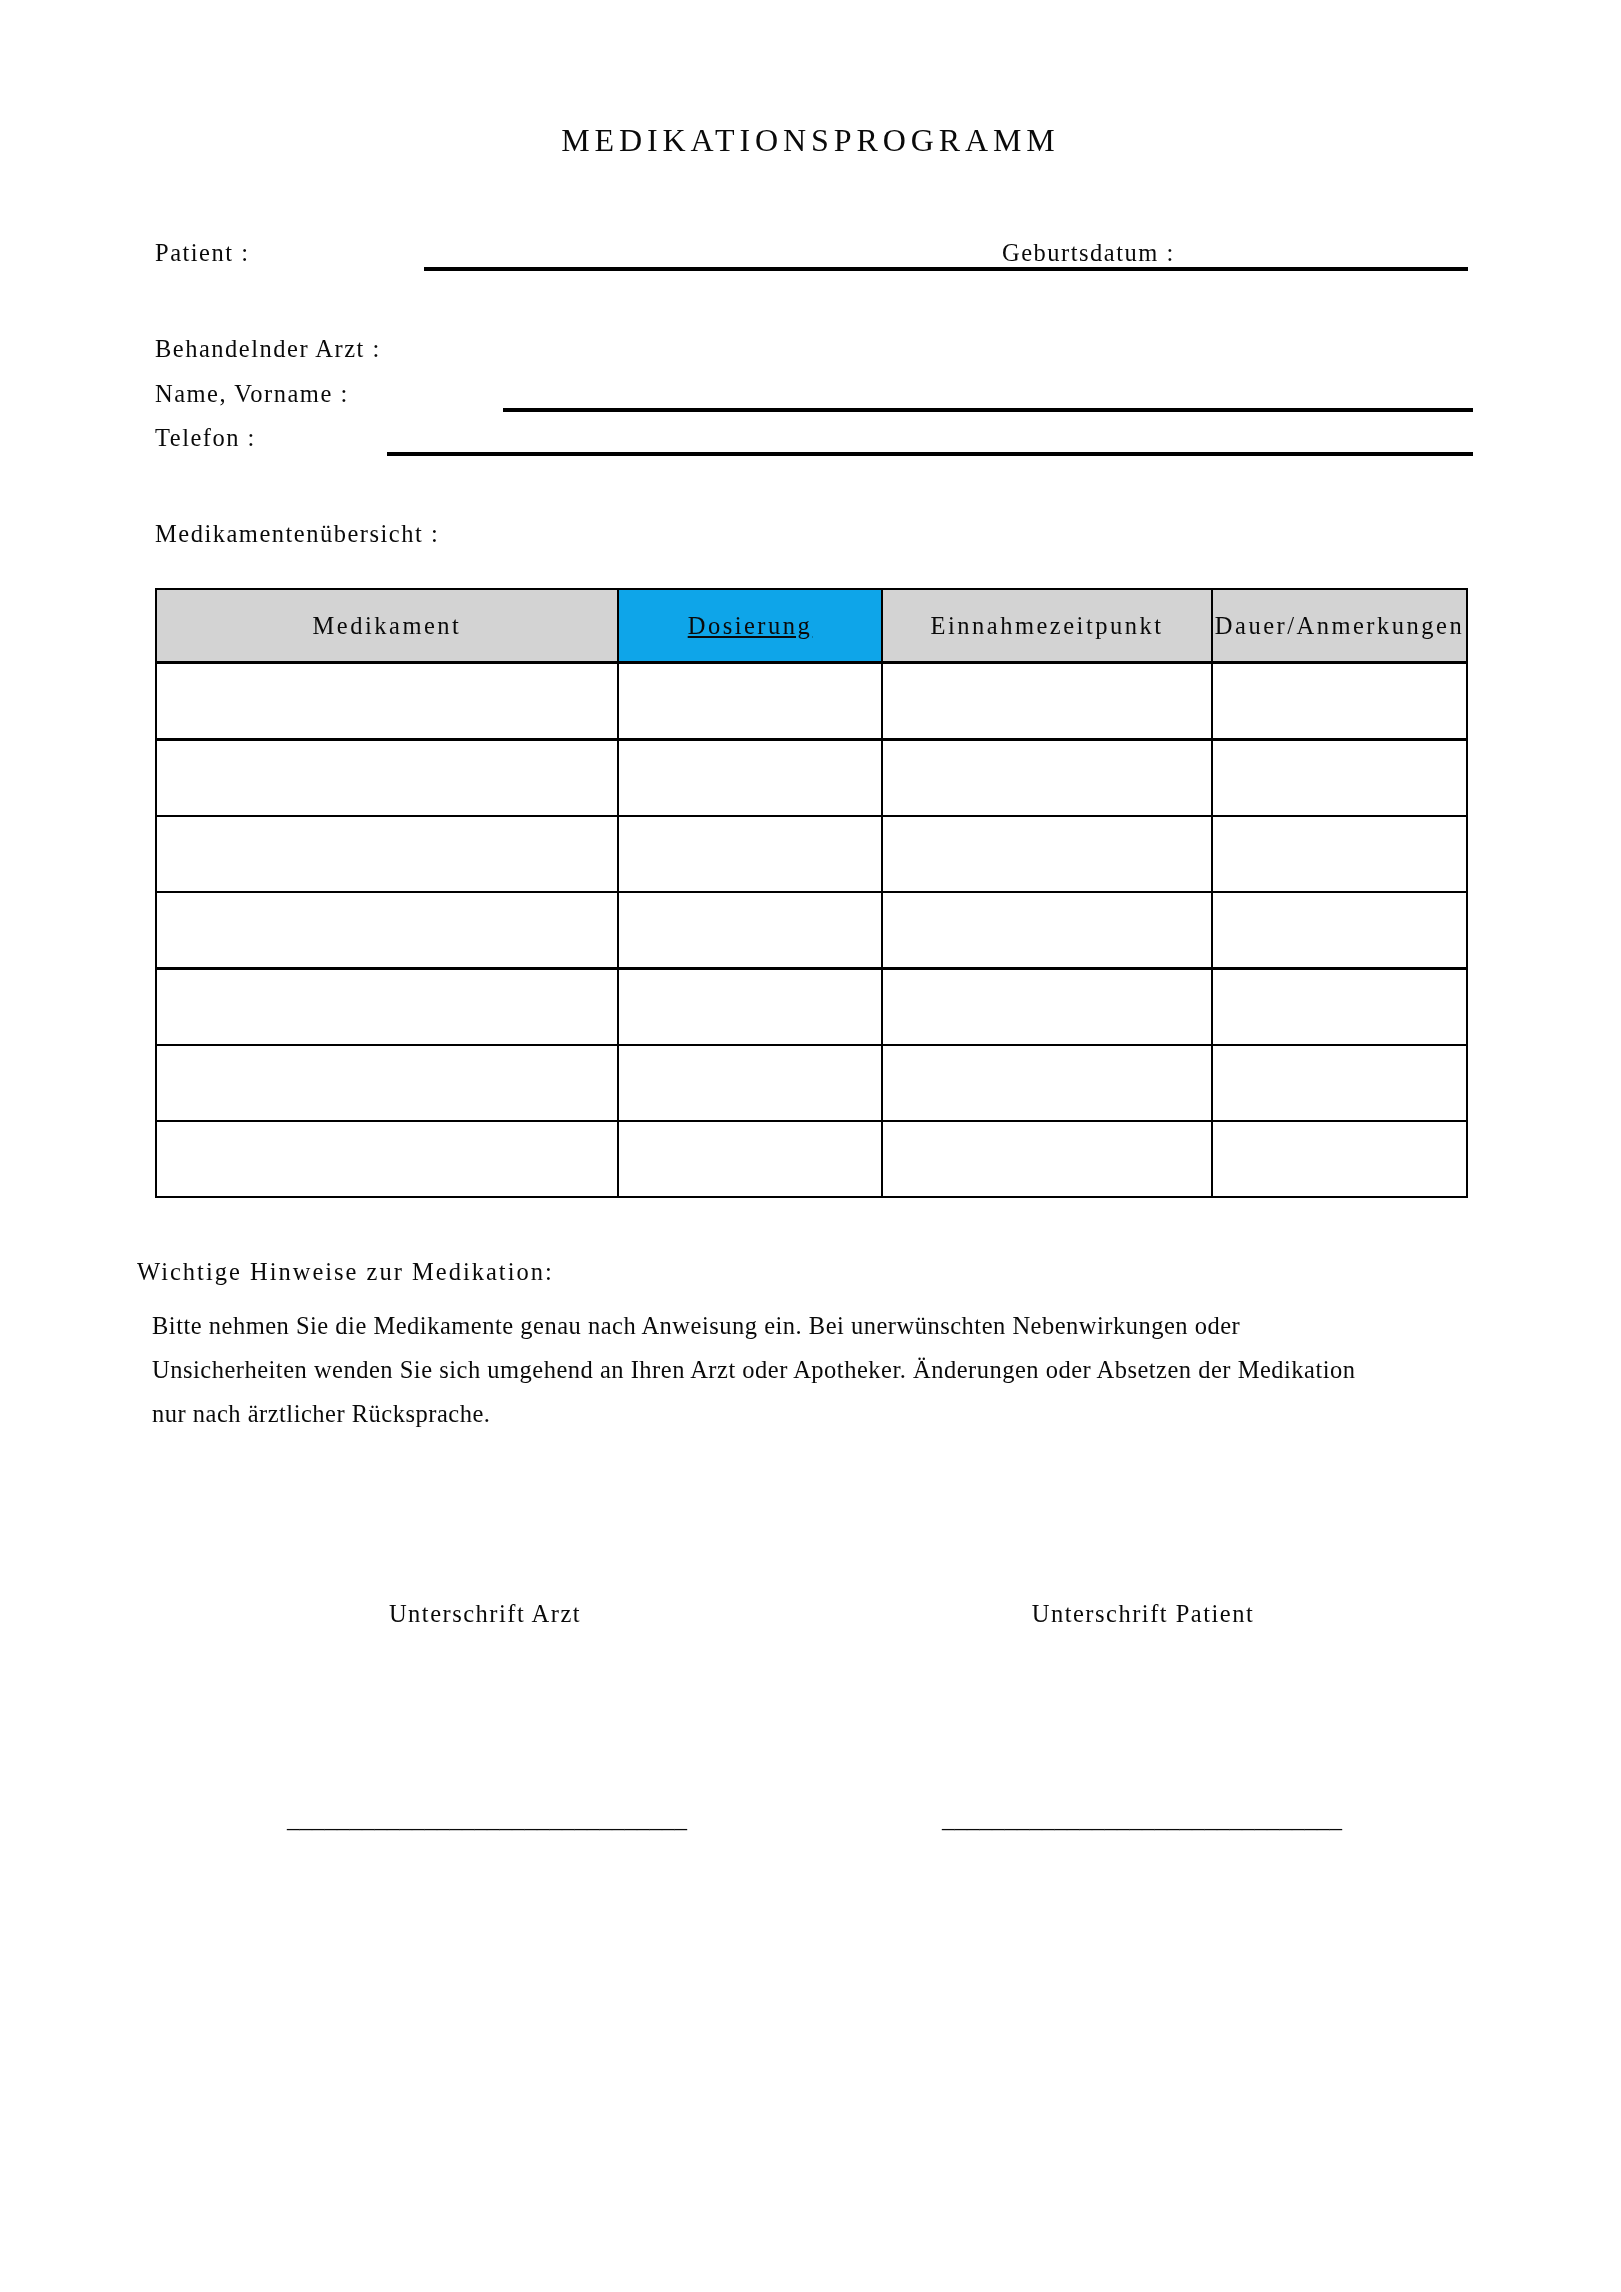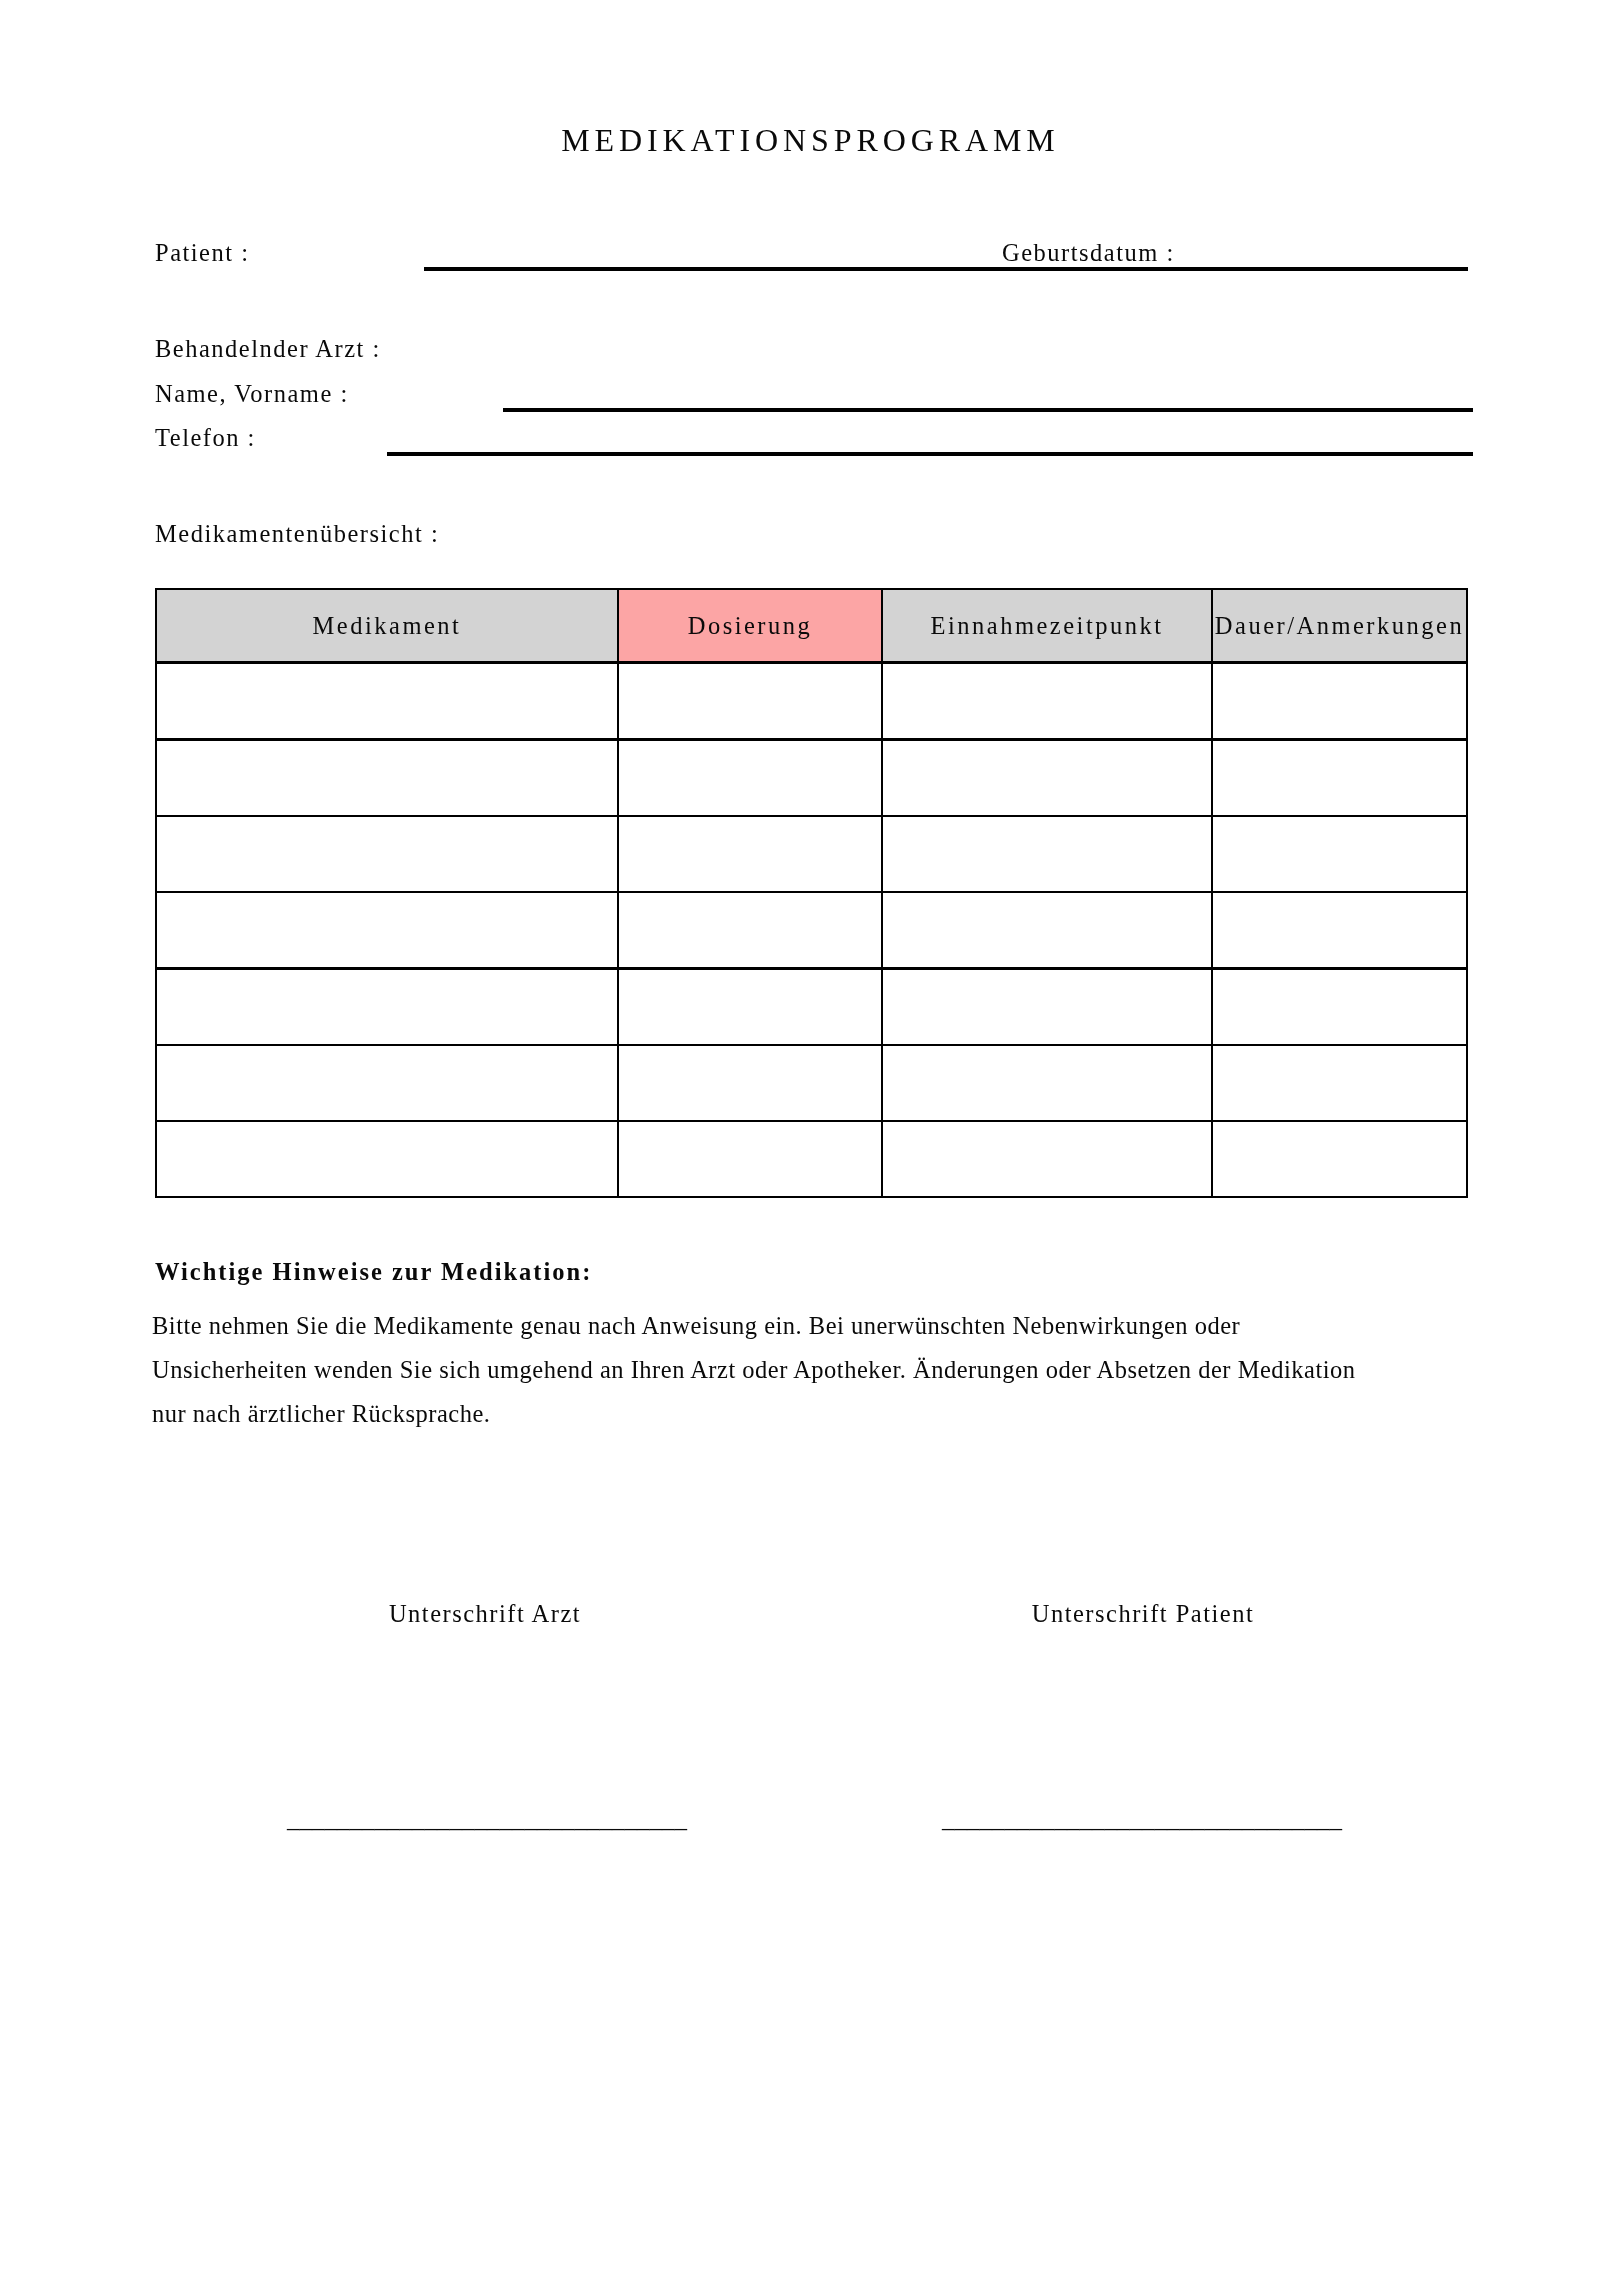--- a/index.html
+++ b/index.html
@@ -53,21 +53,21 @@
     letter-spacing: 2.5px;
     text-align: center;
     vertical-align: middle;
     white-space: nowrap;
     overflow: hidden;
   }
   .med-table tbody td { height: 74px; background: #ffffff; }
   .med-table tbody tr:nth-child(1) td,
   .med-table tbody tr:nth-child(4) td { border-bottom-width: 3.9px; }
   
-  .notes-heading { top: 1258px; left: 155px; font-size: 24.5px; letter-spacing: 2px; white-space: nowrap; font-weight: bold; }
+  .notes-heading { top: 1258px; left: 137px; font-size: 24.5px; letter-spacing: 2px; white-space: nowrap; }
   .notes-body { top: 1304px; left: 152px; width: 1372px; font-size: 24.5px; letter-spacing: 0.5px; }
   .notes-body .line { line-height: 44px; white-space: nowrap; }
   
   .sig-label { font-size: 24.5px; letter-spacing: 1.5px; text-align: center; width: 396px; }
   .sig-line  { font-size: 25px; text-align: right; width: 404px; white-space: nowrap; letter-spacing: 0; }
 </style>
 </head>
 <body>
 
 <div class="page" style="background: rgb(255, 255, 255); color: rgb(10, 10, 10);">
@@ -91,21 +91,21 @@
   <table class="med-table">
     <colgroup>
       <col style="width:462px">
       <col style="width:264px">
       <col style="width:330px">
       <col style="width:255px">
     </colgroup>
     <thead>
       <tr>
         <th style="background: rgb(211, 211, 211);">Medikament</th>
-        <th style="background: #fca5a5;">Dosierung</th>
+        <th style="background: #0ea5e9; text-decoration: underline;">Dosierung</th>
         <th style="background: rgb(211, 211, 211);">Einnahmezeitpunkt</th>
         <th style="background: rgb(211, 211, 211);">Dauer/Anmerkungen</th>
       </tr>
     </thead>
     <tbody>
         <tr>
           <td></td>
           <td></td>
           <td></td>
           <td></td>

